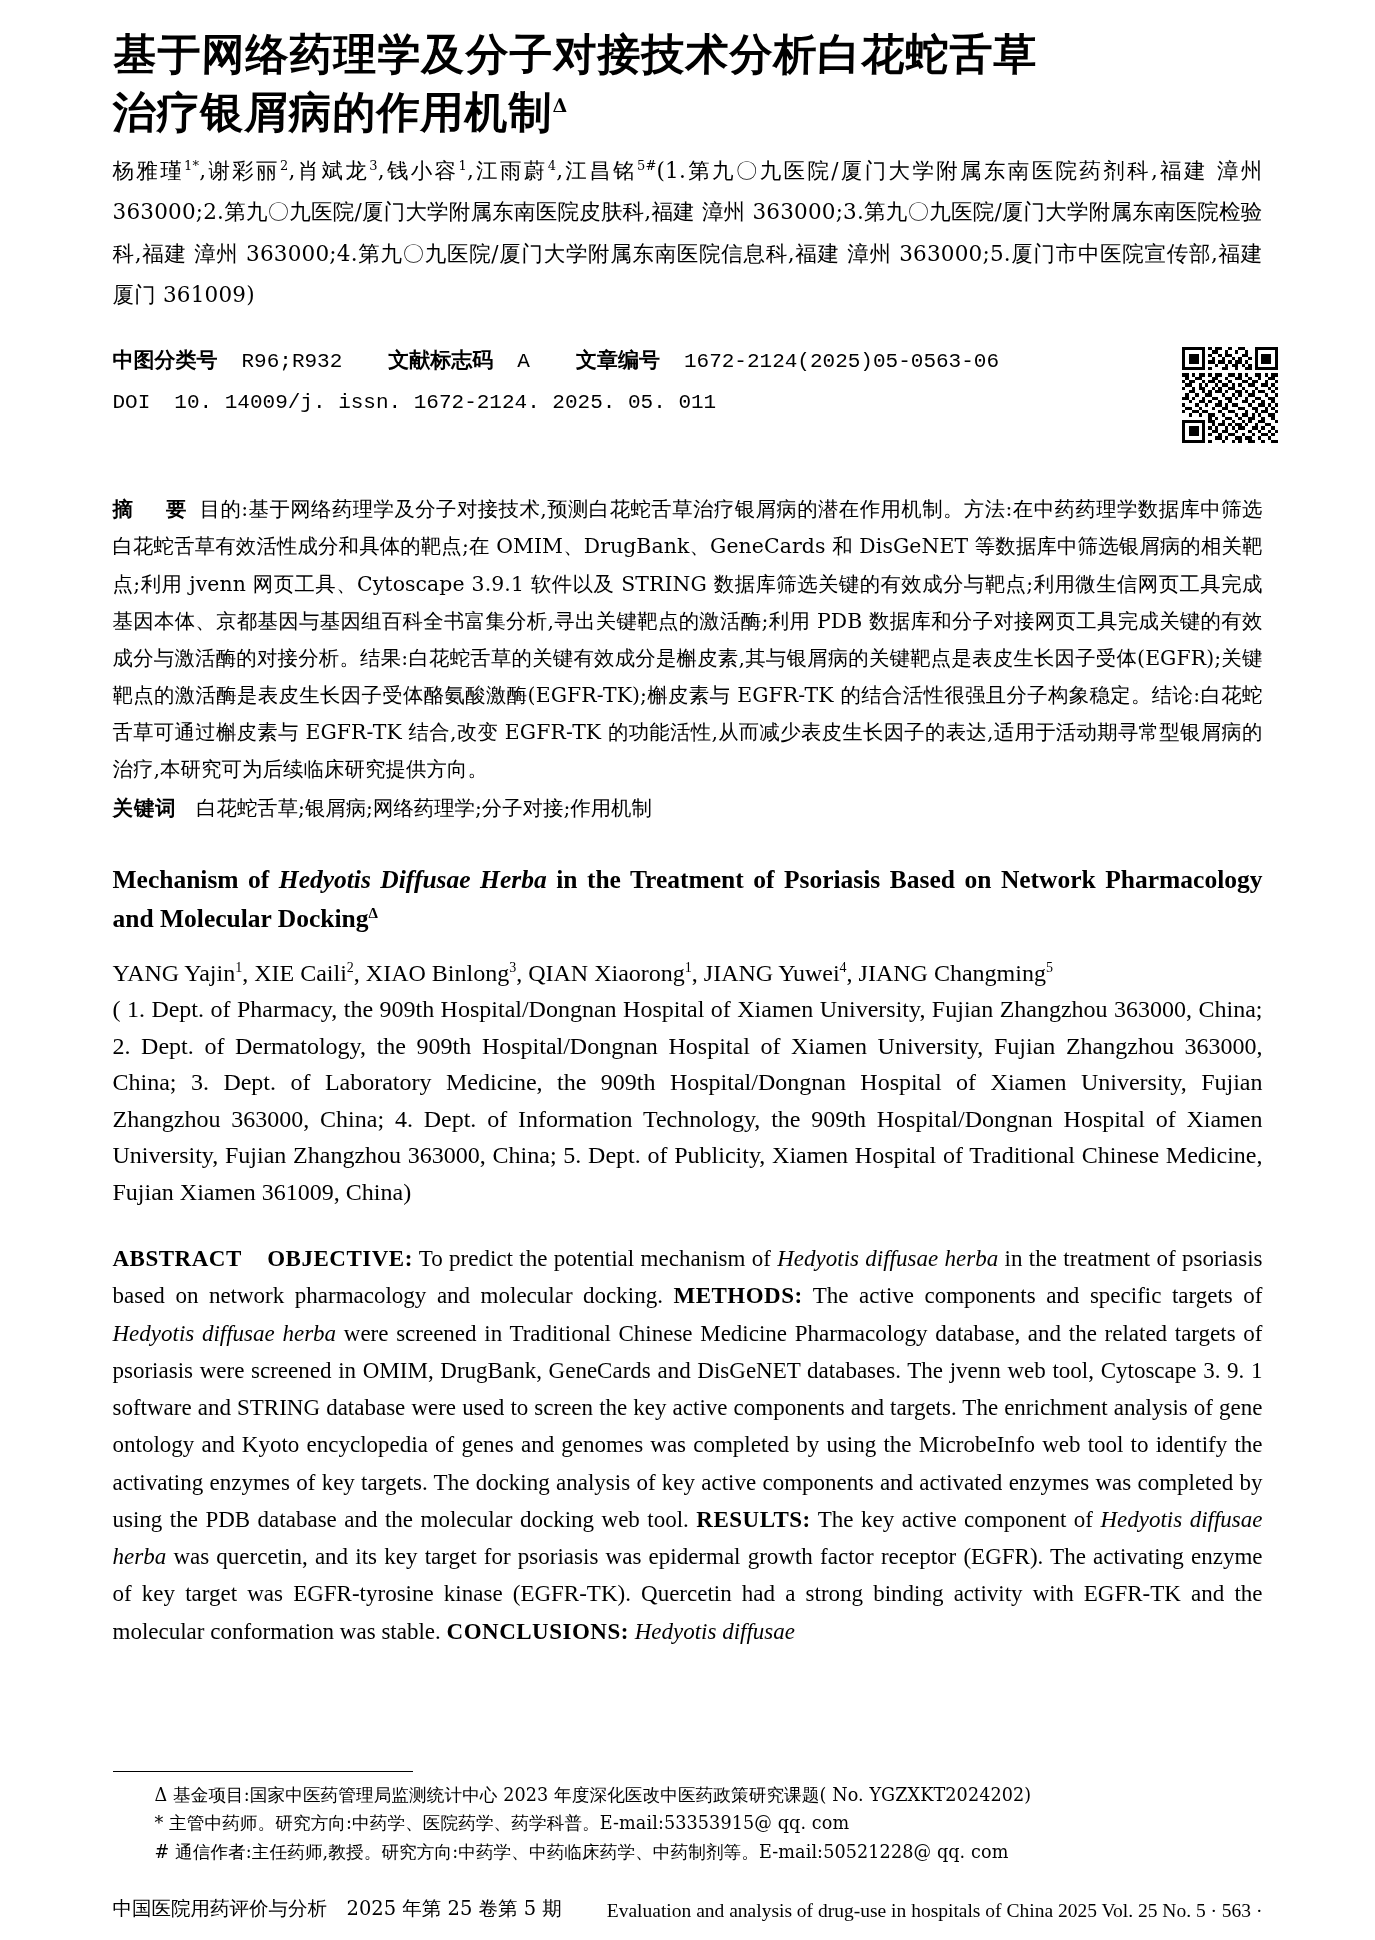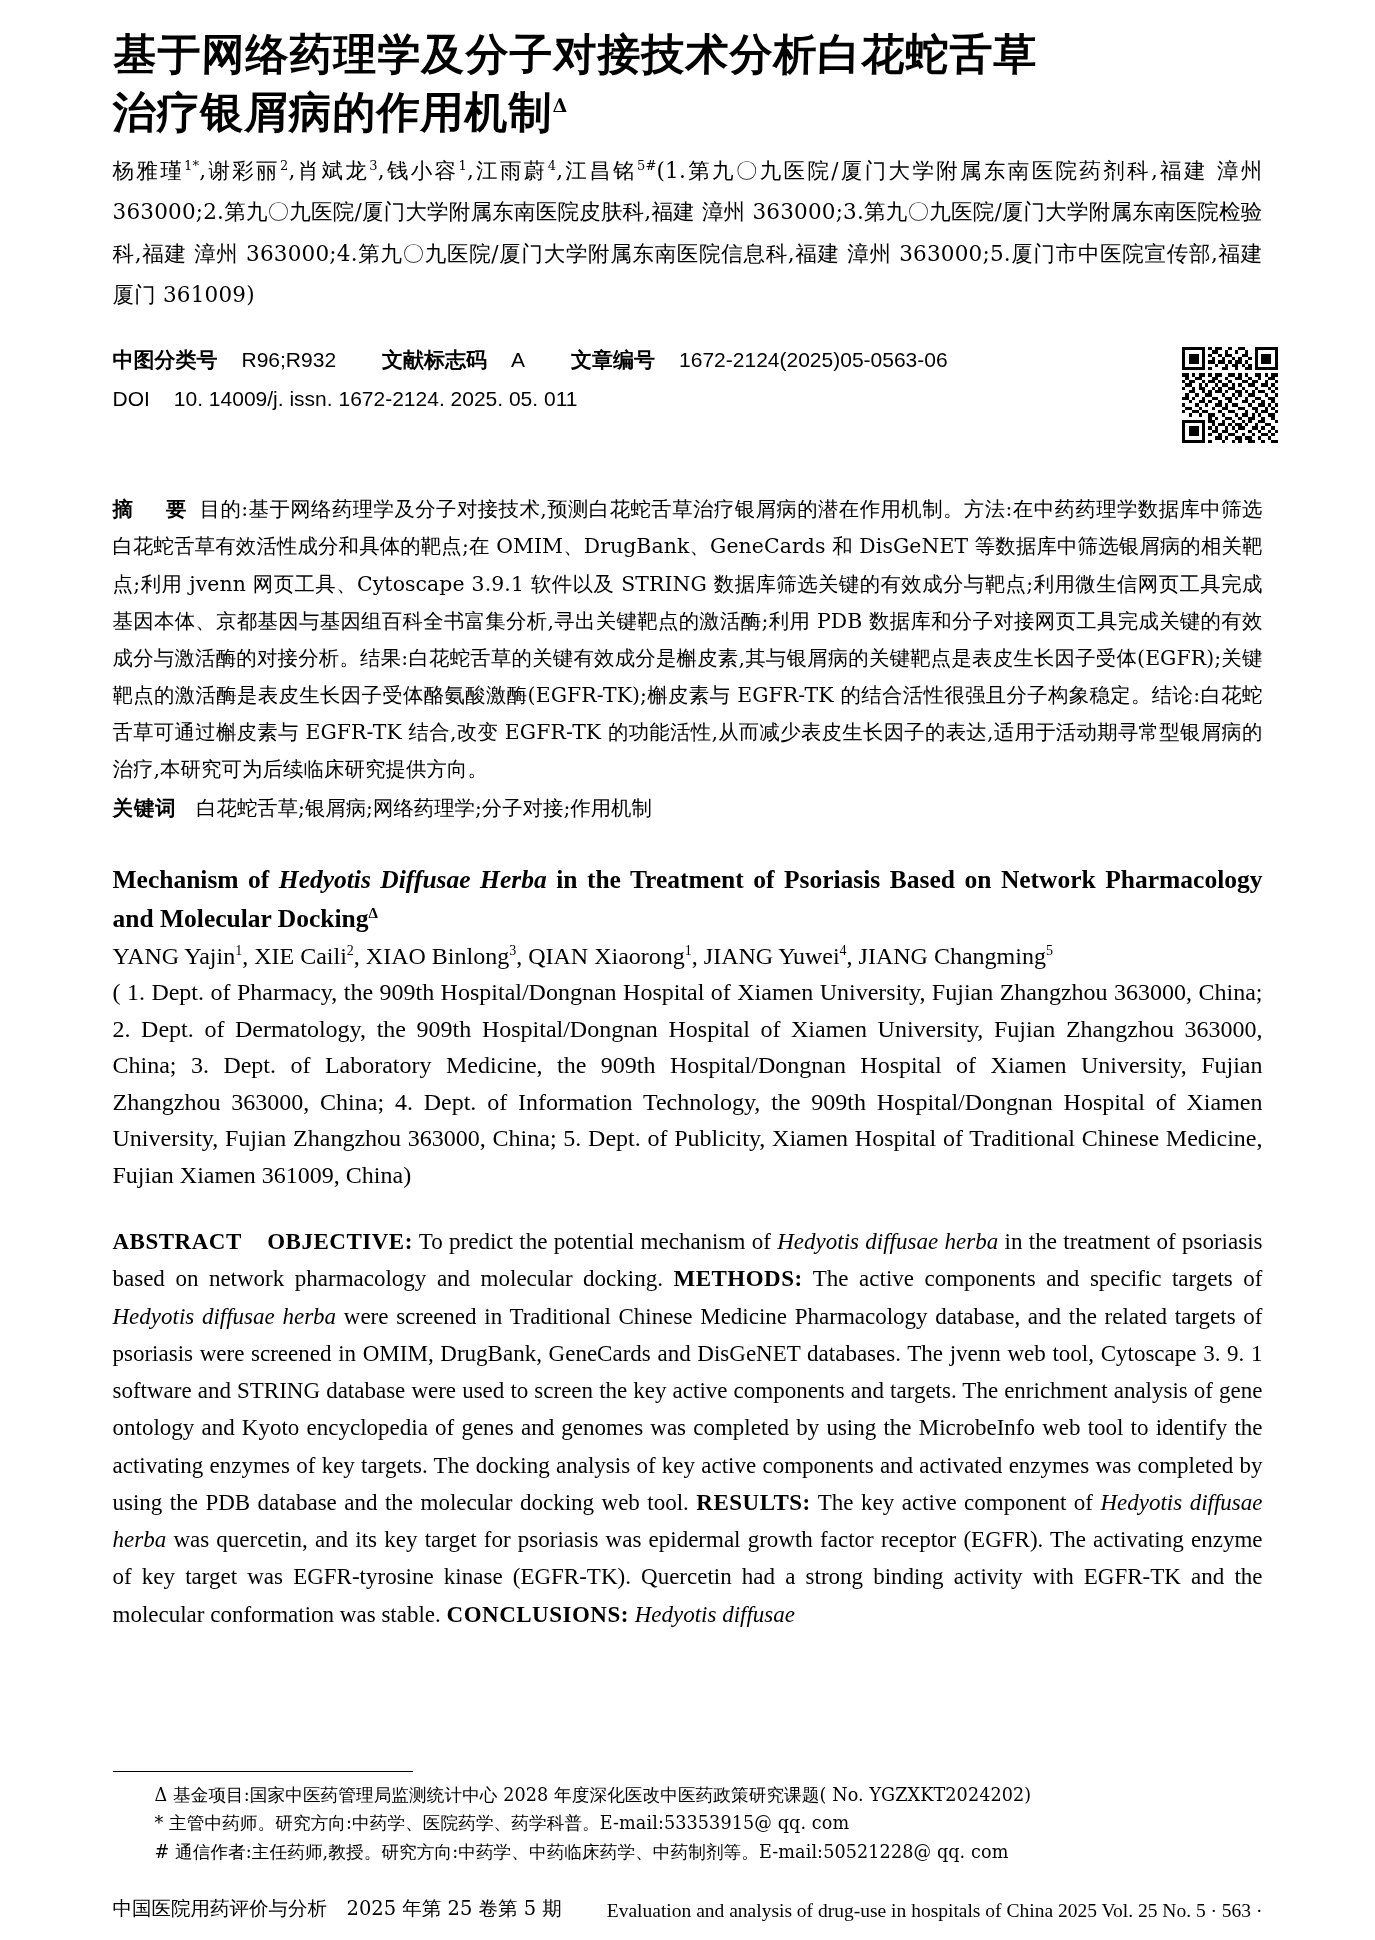--- a/index.html
+++ b/index.html
@@ -71,21 +71,21 @@
     font-size: 21px;
     line-height: 1.85;
     white-space: nowrap;
   }
   .meta-line .lbl {
     font-family: "DejaVu Serif", "Liberation Serif", serif;
     font-weight: bold;
     margin-top: 36px;
   }
   .meta-line .val {
-    font-family: Liberation Sans, sans-serif;
+    font-family: Liberation Mono, monospace;
   }
   .sp-lg { display: inline-block; width: 46px; }
   .sp-md { display: inline-block; width: 24px; }
 
   .qr {
     position: absolute;
     right: -15px;
     top: 6px;
     width: 96px;
     height: 96px;
@@ -122,21 +122,21 @@
     font-family: "Liberation Serif", serif;
     font-weight: bold;
     font-size: 25.5px;
     line-height: 1.5;
     text-align: justify;
   }
   .en-title i { font-style: italic; }
   .en-title .sup { font-size: 15px; vertical-align: super; }
 
   .en-authors {
-    margin-top: 0;
+    margin-top: 17px;
     font-family: "Liberation Serif", serif;
     font-size: 24px;
     line-height: 1.52;
     text-align: justify;
   }
   .en-authors sup { font-size: 14px; vertical-align: super; }
 
   .en-affil {
     font-family: "Liberation Serif", serif;
     font-size: 24px;
@@ -479,21 +479,21 @@
     <div class="en-abstract">
       <span class="hd">ABSTRACT</span>
       &nbsp;&nbsp;
       <span class="hd">OBJECTIVE:</span><span> To predict the potential mechanism of </span><i>Hedyotis diffusae herba</i><span> in the treatment of psoriasis based on network pharmacology and molecular docking. </span><span class="hd">METHODS:</span><span> The active components and specific targets of </span><i>Hedyotis diffusae herba</i><span> were screened in Traditional Chinese Medicine Pharmacology database, and the related targets of psoriasis were screened in OMIM, DrugBank, GeneCards and DisGeNET databases. The jvenn web tool, Cytoscape 3. 9. 1 software and STRING database were used to screen the key active components and targets. The enrichment analysis of gene ontology and Kyoto encyclopedia of genes and genomes was completed by using the MicrobeInfo web tool to identify the activating enzymes of key targets. The docking analysis of key active components and activated enzymes was completed by using the PDB database and the molecular docking web tool. </span><span class="hd">RESULTS:</span><span> The key active component of </span><i>Hedyotis diffusae herba</i><span> was quercetin, and its key target for psoriasis was epidermal growth factor receptor (EGFR). The activating enzyme of key target was EGFR-tyrosine kinase (EGFR-TK). Quercetin had a strong binding activity with EGFR-TK and the molecular conformation was stable. </span><span class="hd">CONCLUSIONS:</span><i> Hedyotis diffusae</i>
     </div>
 
   </div>
 
   <div class="footnotes">
     <div class="fn-rule"></div>
-    <div class="fn-line">Δ 基金项目:国家中医药管理局监测统计中心 2028 年度深化医改中医药政策研究课题( No. YGZXKT2024202)</div>
+    <div class="fn-line">Δ 基金项目:国家中医药管理局监测统计中心 2023 年度深化医改中医药政策研究课题( No. YGZXKT2024202)</div>
     <div class="fn-line">* 主管中药师。研究方向:中药学、医院药学、药学科普。E-mail:53353915@ qq. com</div>
     <div class="fn-line"># 通信作者:主任药师,教授。研究方向:中药学、中药临床药学、中药制剂等。E-mail:50521228@ qq. com</div>
   </div>
 
   <div class="footer">
     <div class="left">中国医院用药评价与分析　2025 年第 25 卷第 5 期</div>
     <div class="right">Evaluation and analysis of drug-use in hospitals of China 2025 Vol. 25 No. 5 · 563 ·</div>
   </div>
 </div>
 

